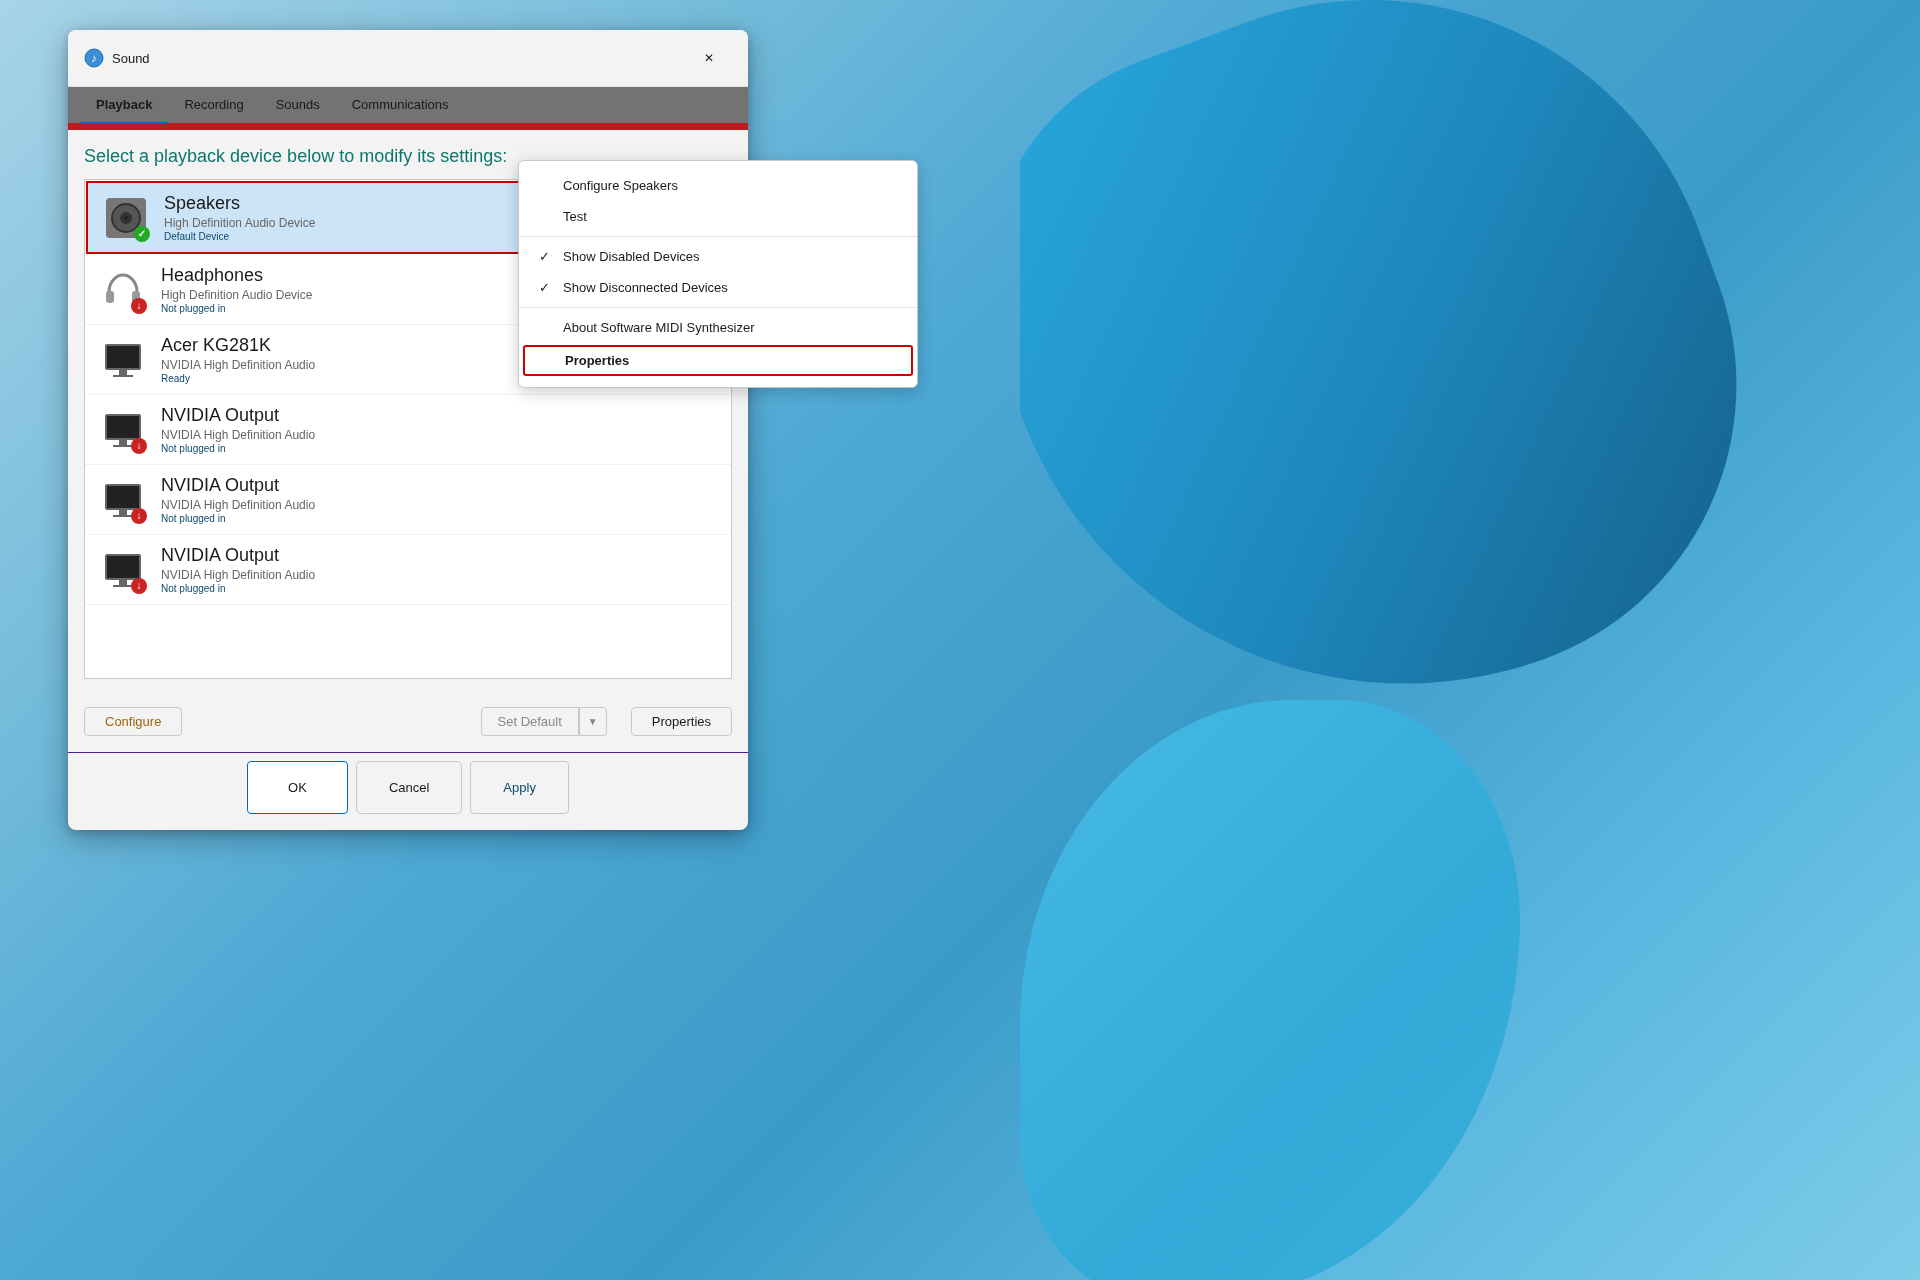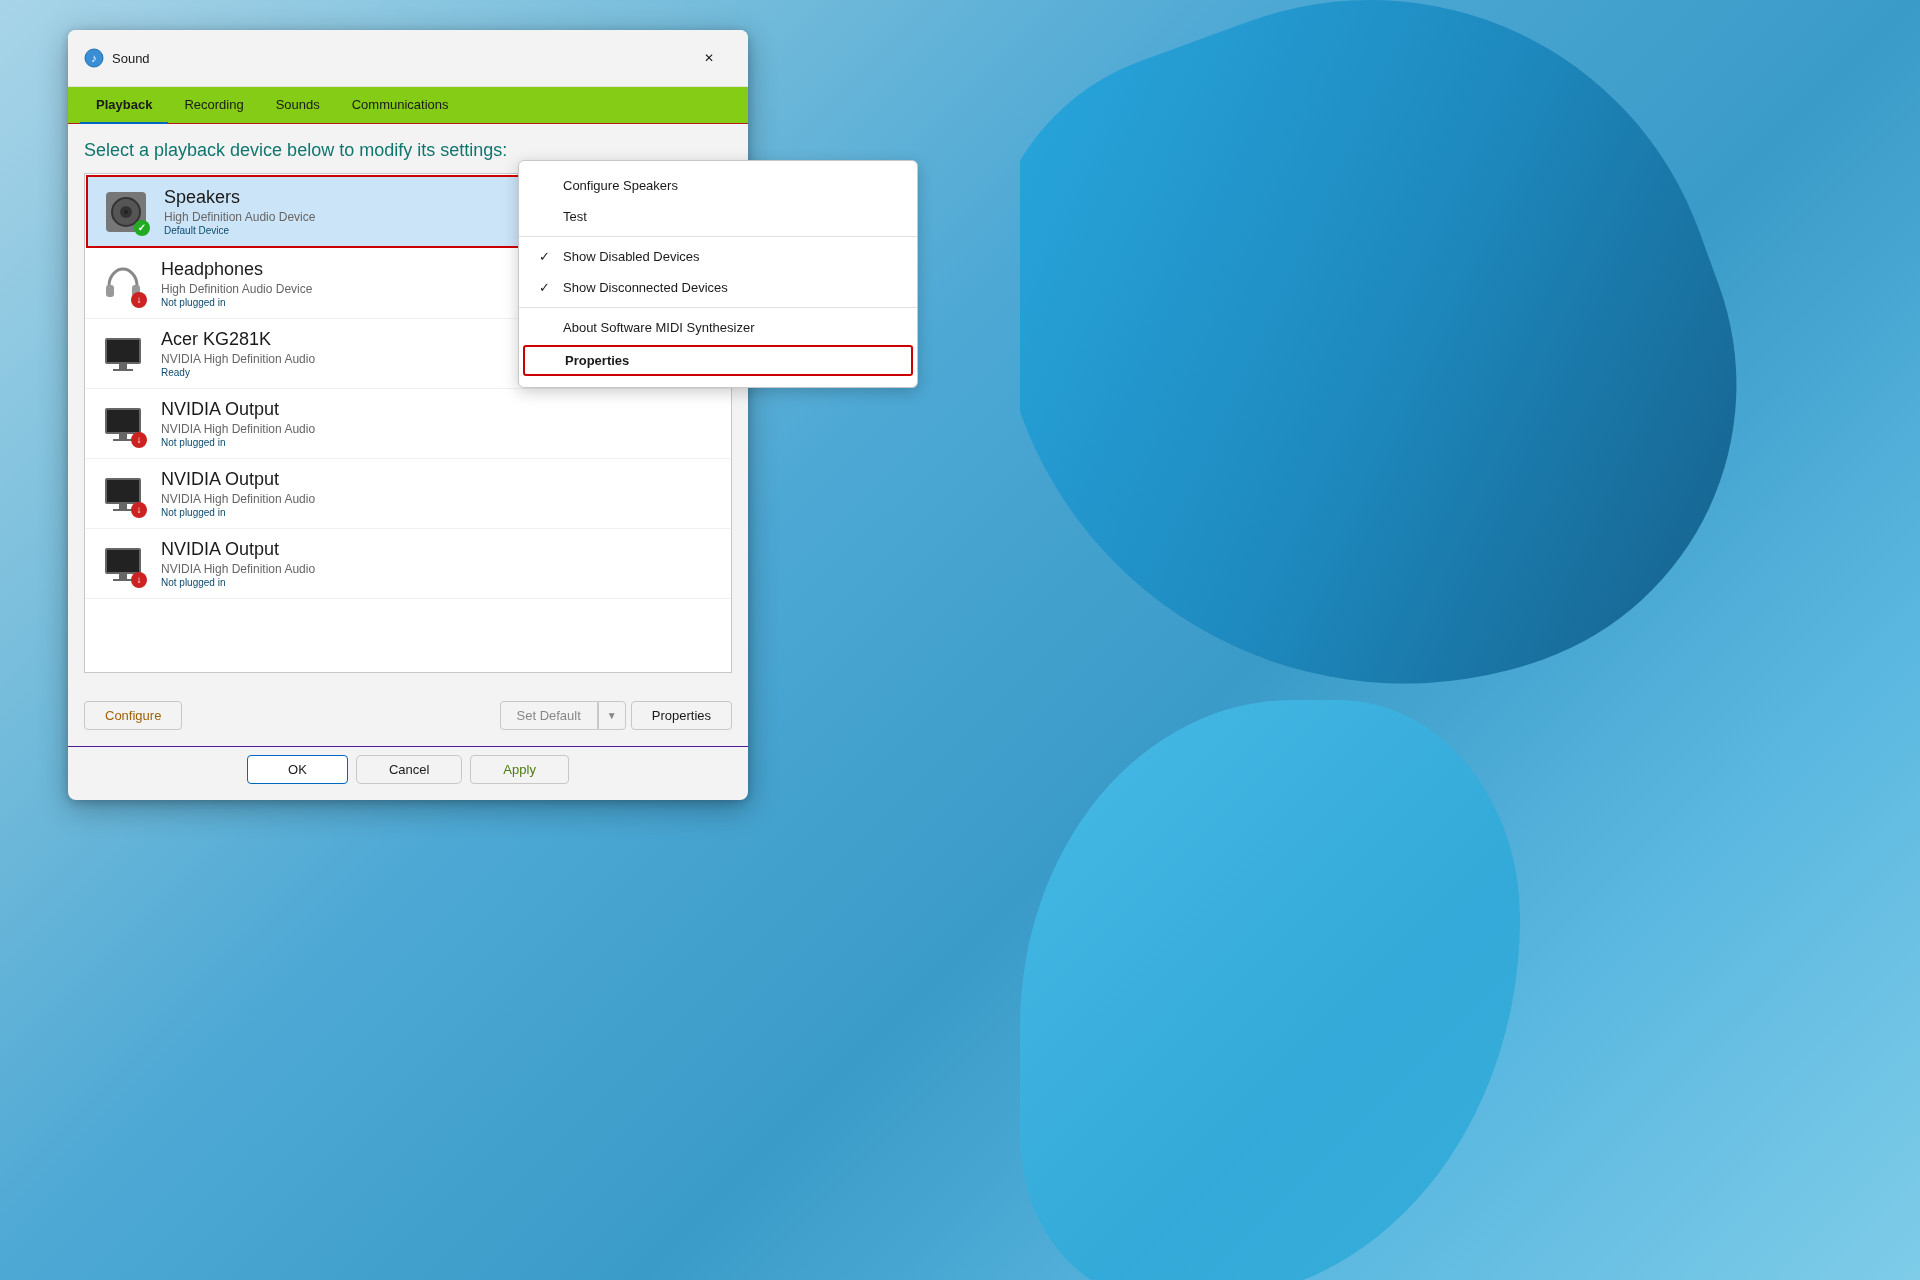--- a/index.html
+++ b/index.html
@@ -96,23 +96,23 @@
       align-items: center;
       justify-content: center;
       font-size: 12px;
       color: #1a1a1a;
       border-radius: 4px;
     }
 
     
     .tabs {
       display: flex;
-      border-bottom: 1px solid #b91c1c;
+      border-bottom: 7px solid #b91c1c;
       padding: 0 12px;
-      background: #84cc16;
+      background: #737373;
     }
 
     .tab {
       padding: 10px 16px;
       font-size: 13px;
       cursor: pointer;
       color: #1a1a1a;
       border: none;
       background: transparent;
       border-bottom: 2px solid transparent;
@@ -238,21 +238,21 @@
       background: #f3f3f3;
       cursor: pointer;
       color: #a16207;
     }
 
     .btn-configure { }
 
     .btn-group {
       display: flex;
       margin-left: auto;
-      gap: 5px;
+      gap: 24px;
     }
 
     .btn-set-default {
       display: flex;
       align-items: stretch;
     }
 
     .btn-set-default .main-btn {
       border-radius: 4px 0 0 4px;
       border-right: none;
@@ -307,27 +307,27 @@
       padding: 6px 32px;
       font-size: 13px;
       border: 1px solid #c8c8c8;
       border-radius: 5px;
       background: #f3f3f3;
       cursor: pointer;
       color: #1a1a1a;
     }
 
     .btn-apply {
-      padding: 6px 32px;
+      padding: 18px 32px;
       font-size: 13px;
       border: 1px solid #c8c8c8;
       border-radius: 4px;
       background: #f3f3f3;
       cursor: pointer;
-      color: #4d7c0f;
+      color: #0c4a6e;
     }
 
     
     .context-menu {
       position: absolute;
       left: 450px;
       top: 130px;
       width: 400px;
       background: white;
       border: 1px solid #c8c8c8;

